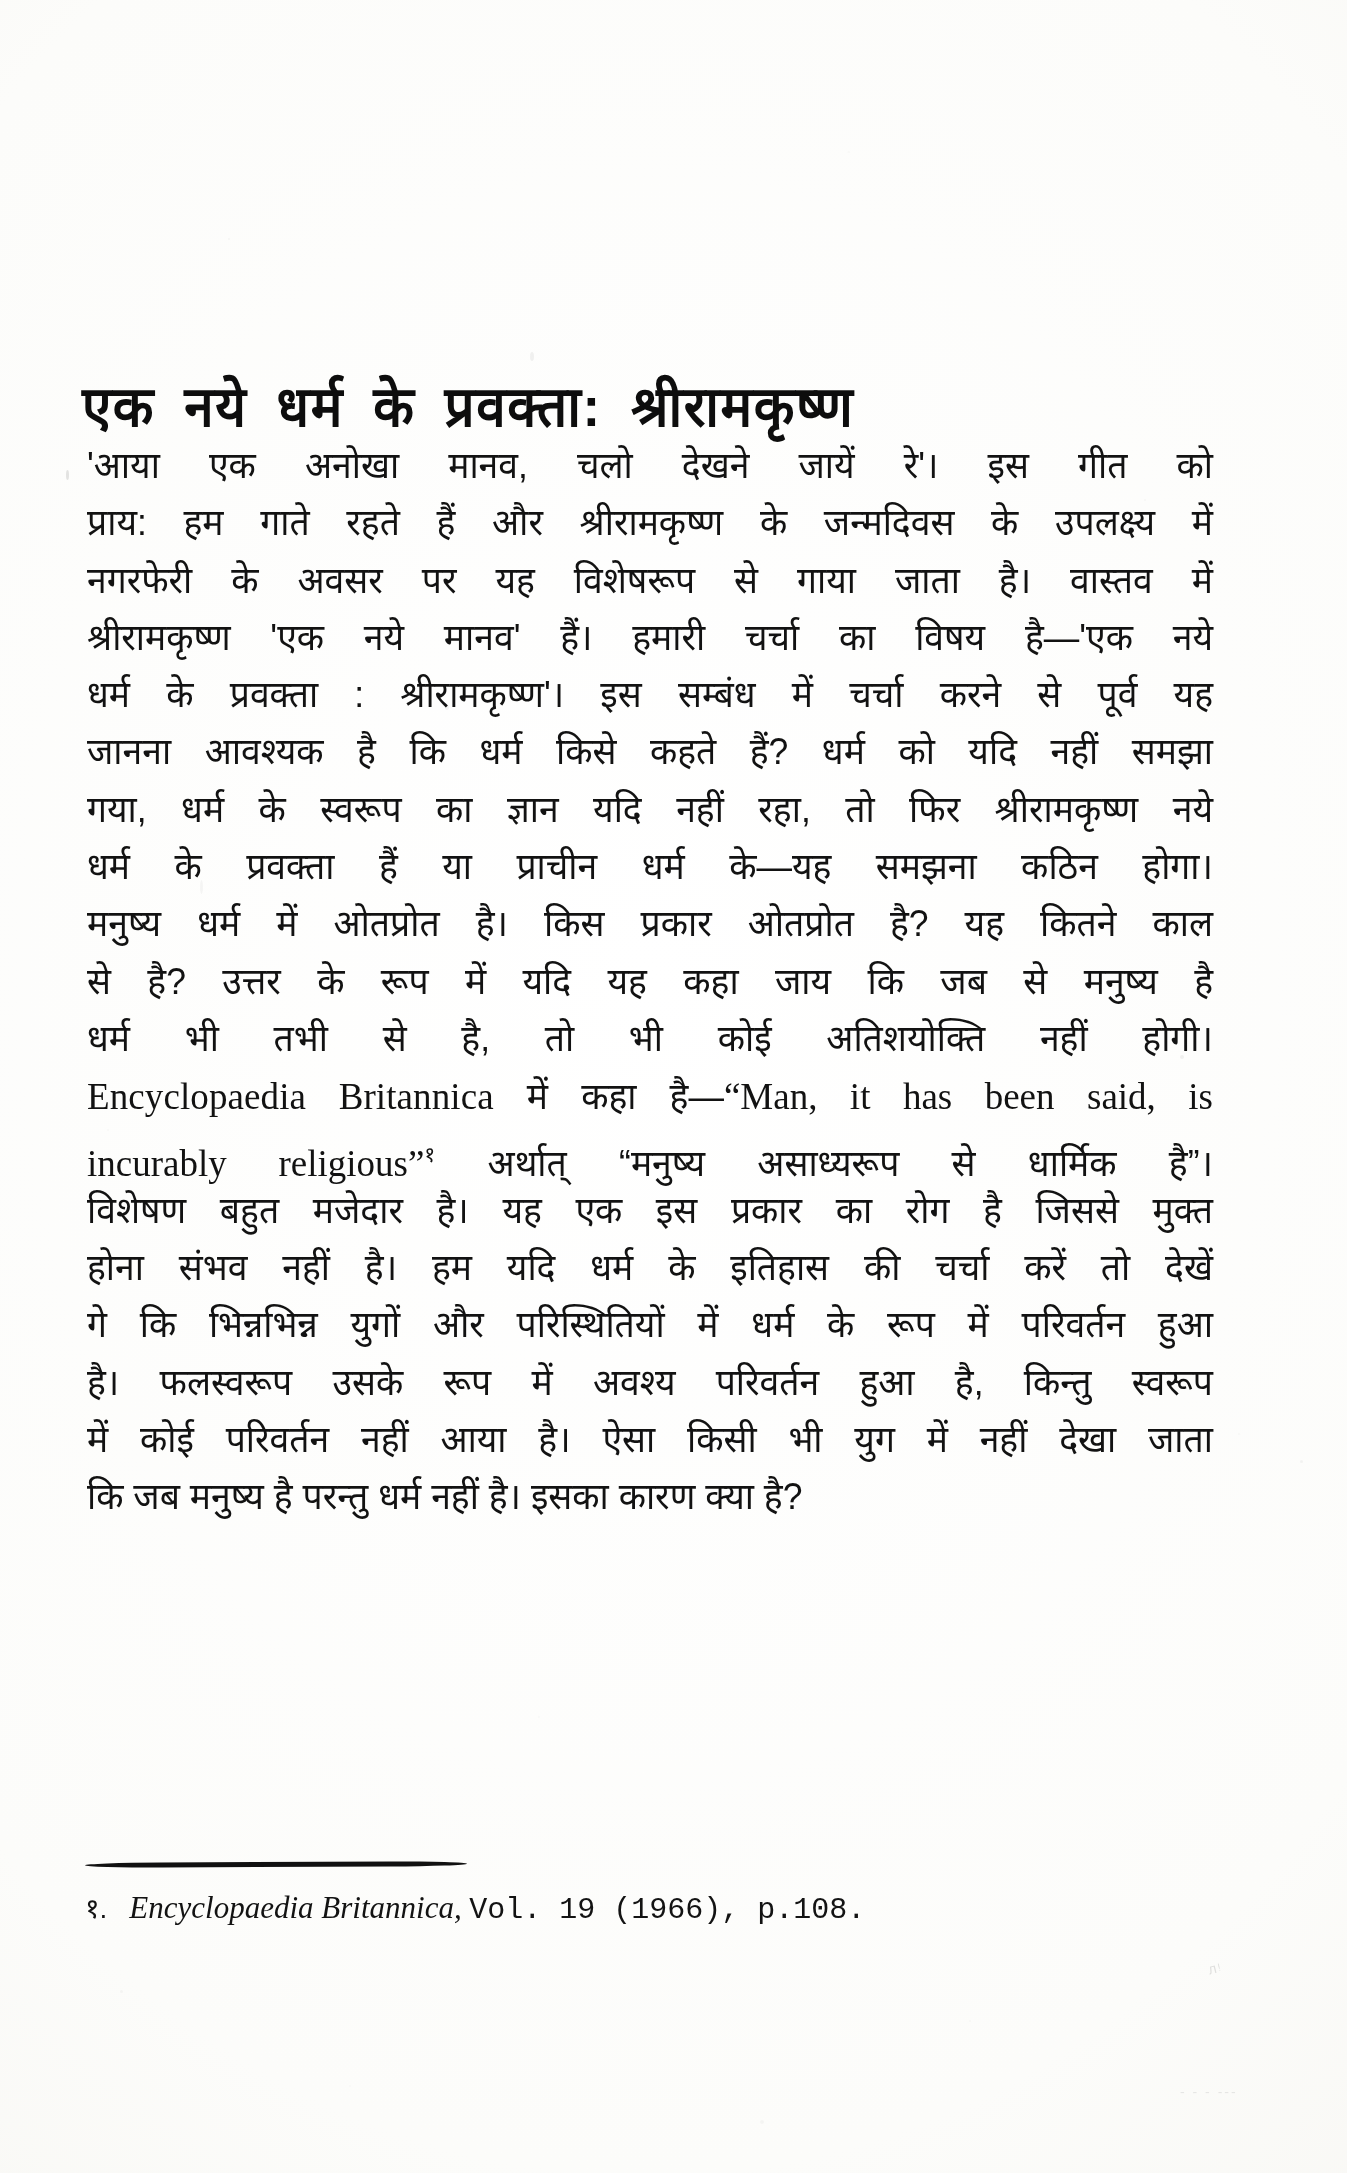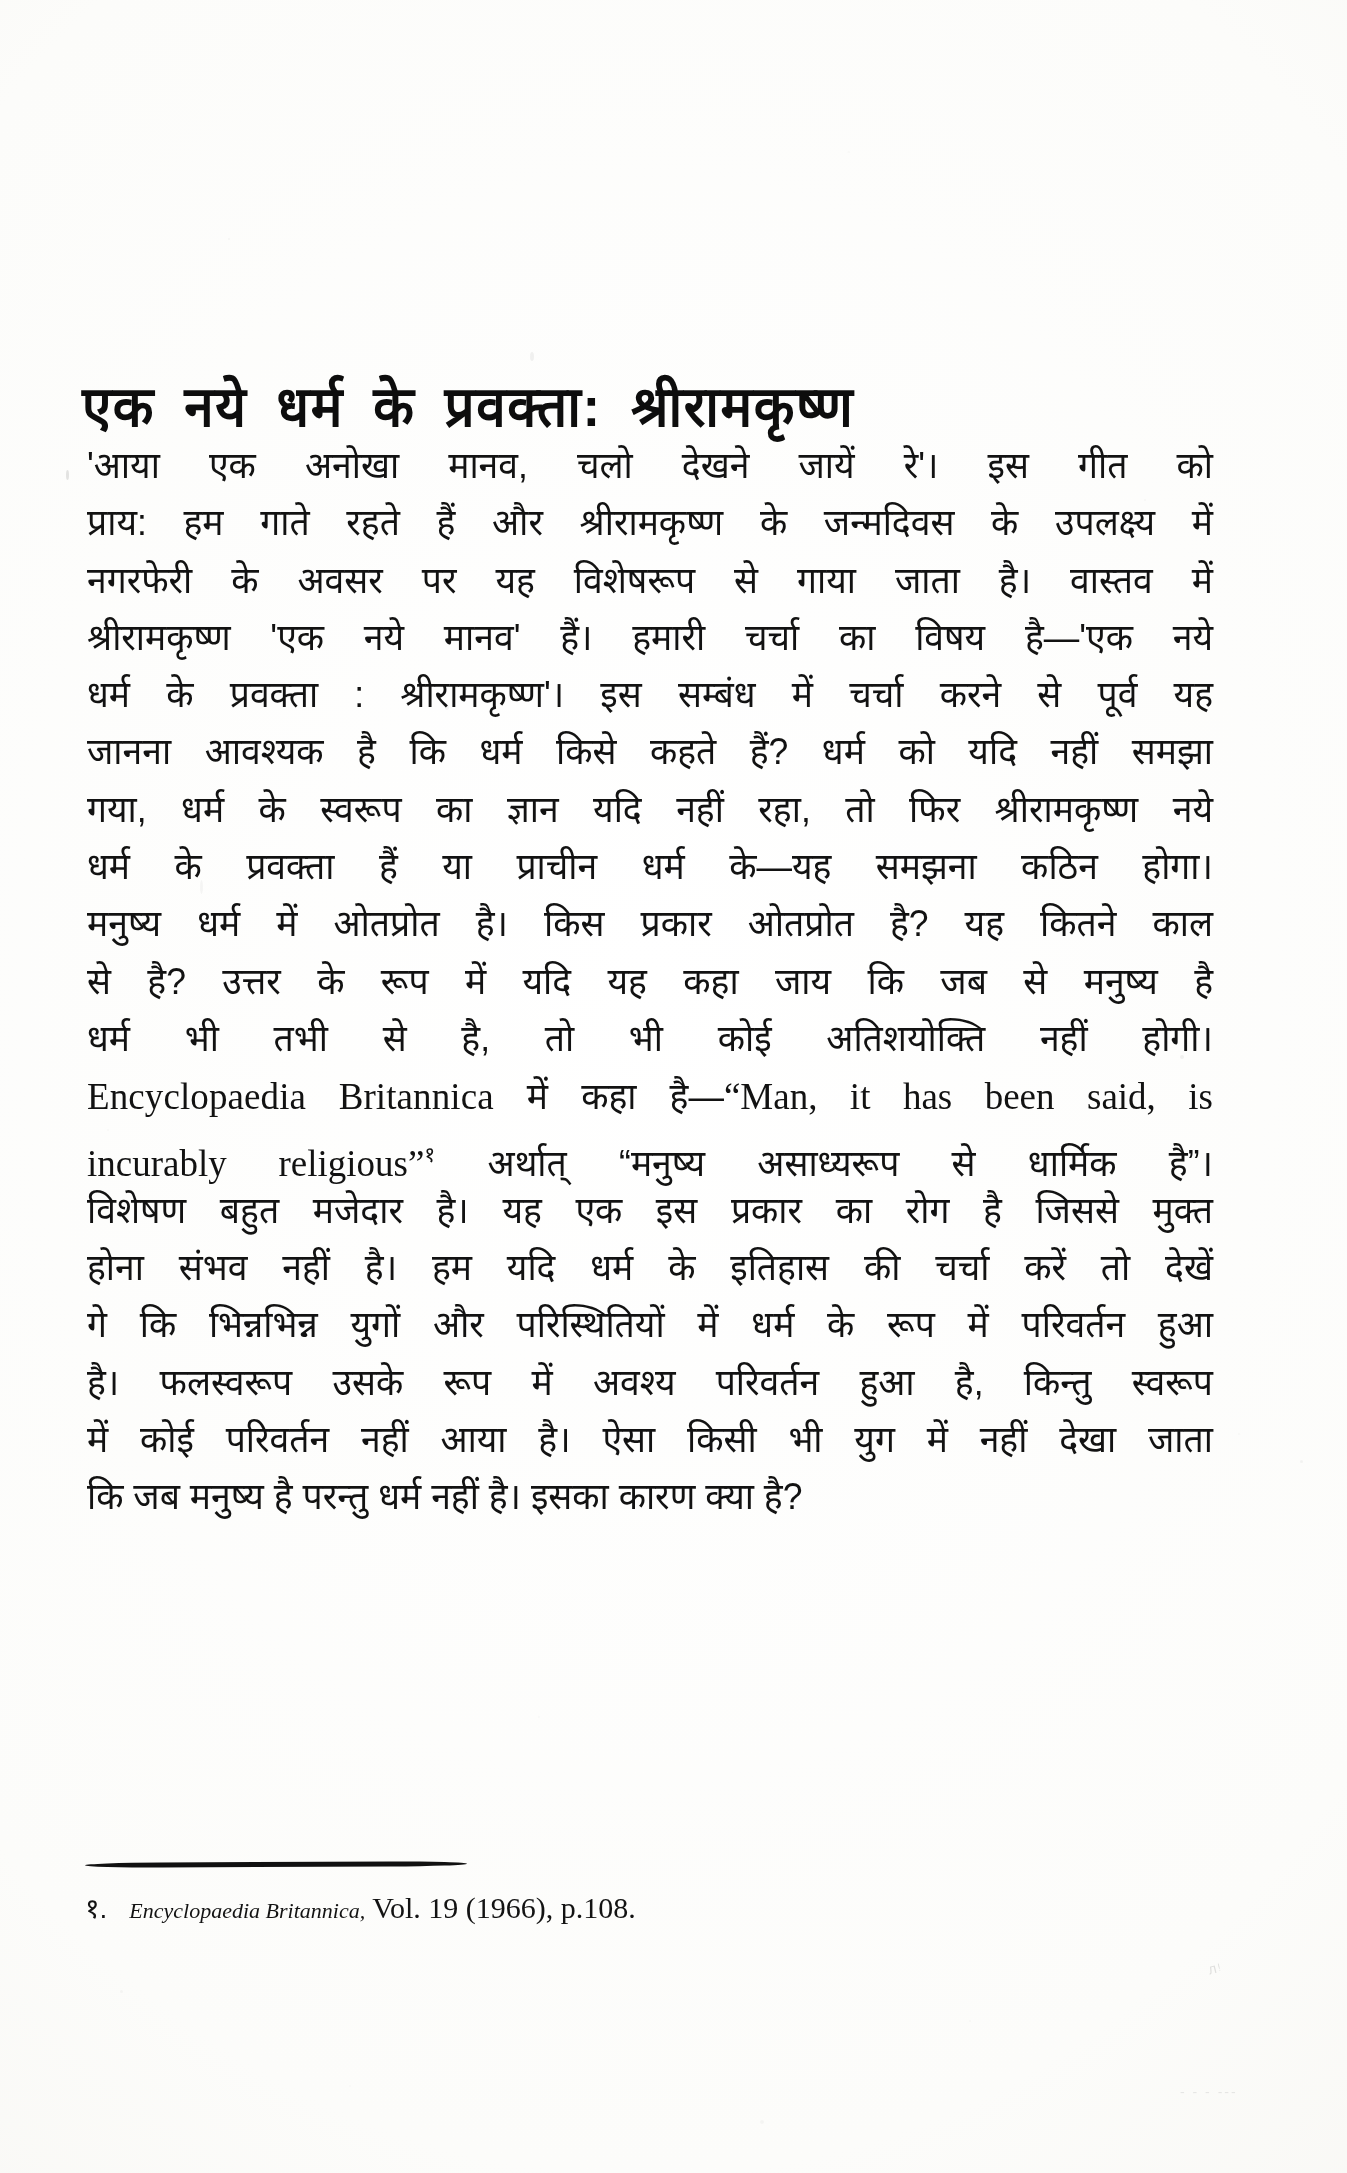--- a/index.html
+++ b/index.html
@@ -135,24 +135,25 @@
     white-space: nowrap;
     font-family: "Liberation Serif", "DejaVu Serif", serif;
   }
   .footnote .fn-num {
     font-family: "Liberation Sans", "DejaVu Sans", sans-serif;
     font-size: 28px;
     margin-right: 22px;
   }
   .footnote .fn-src {
     font-style: italic;
-    font-size: 22px;
+    font-size: 31px;
   }
   .footnote .fn-rest {
     font-size: 30px;
+    font-family: Liberation Mono, monospace;
   }
 
   
   .artifact {
     position: absolute;
     color: rgba(60,60,60,.30);
     font-size: 14px;
     font-family: "Liberation Sans", "DejaVu Sans", sans-serif;
     letter-spacing: 2px;
     pointer-events: none;

